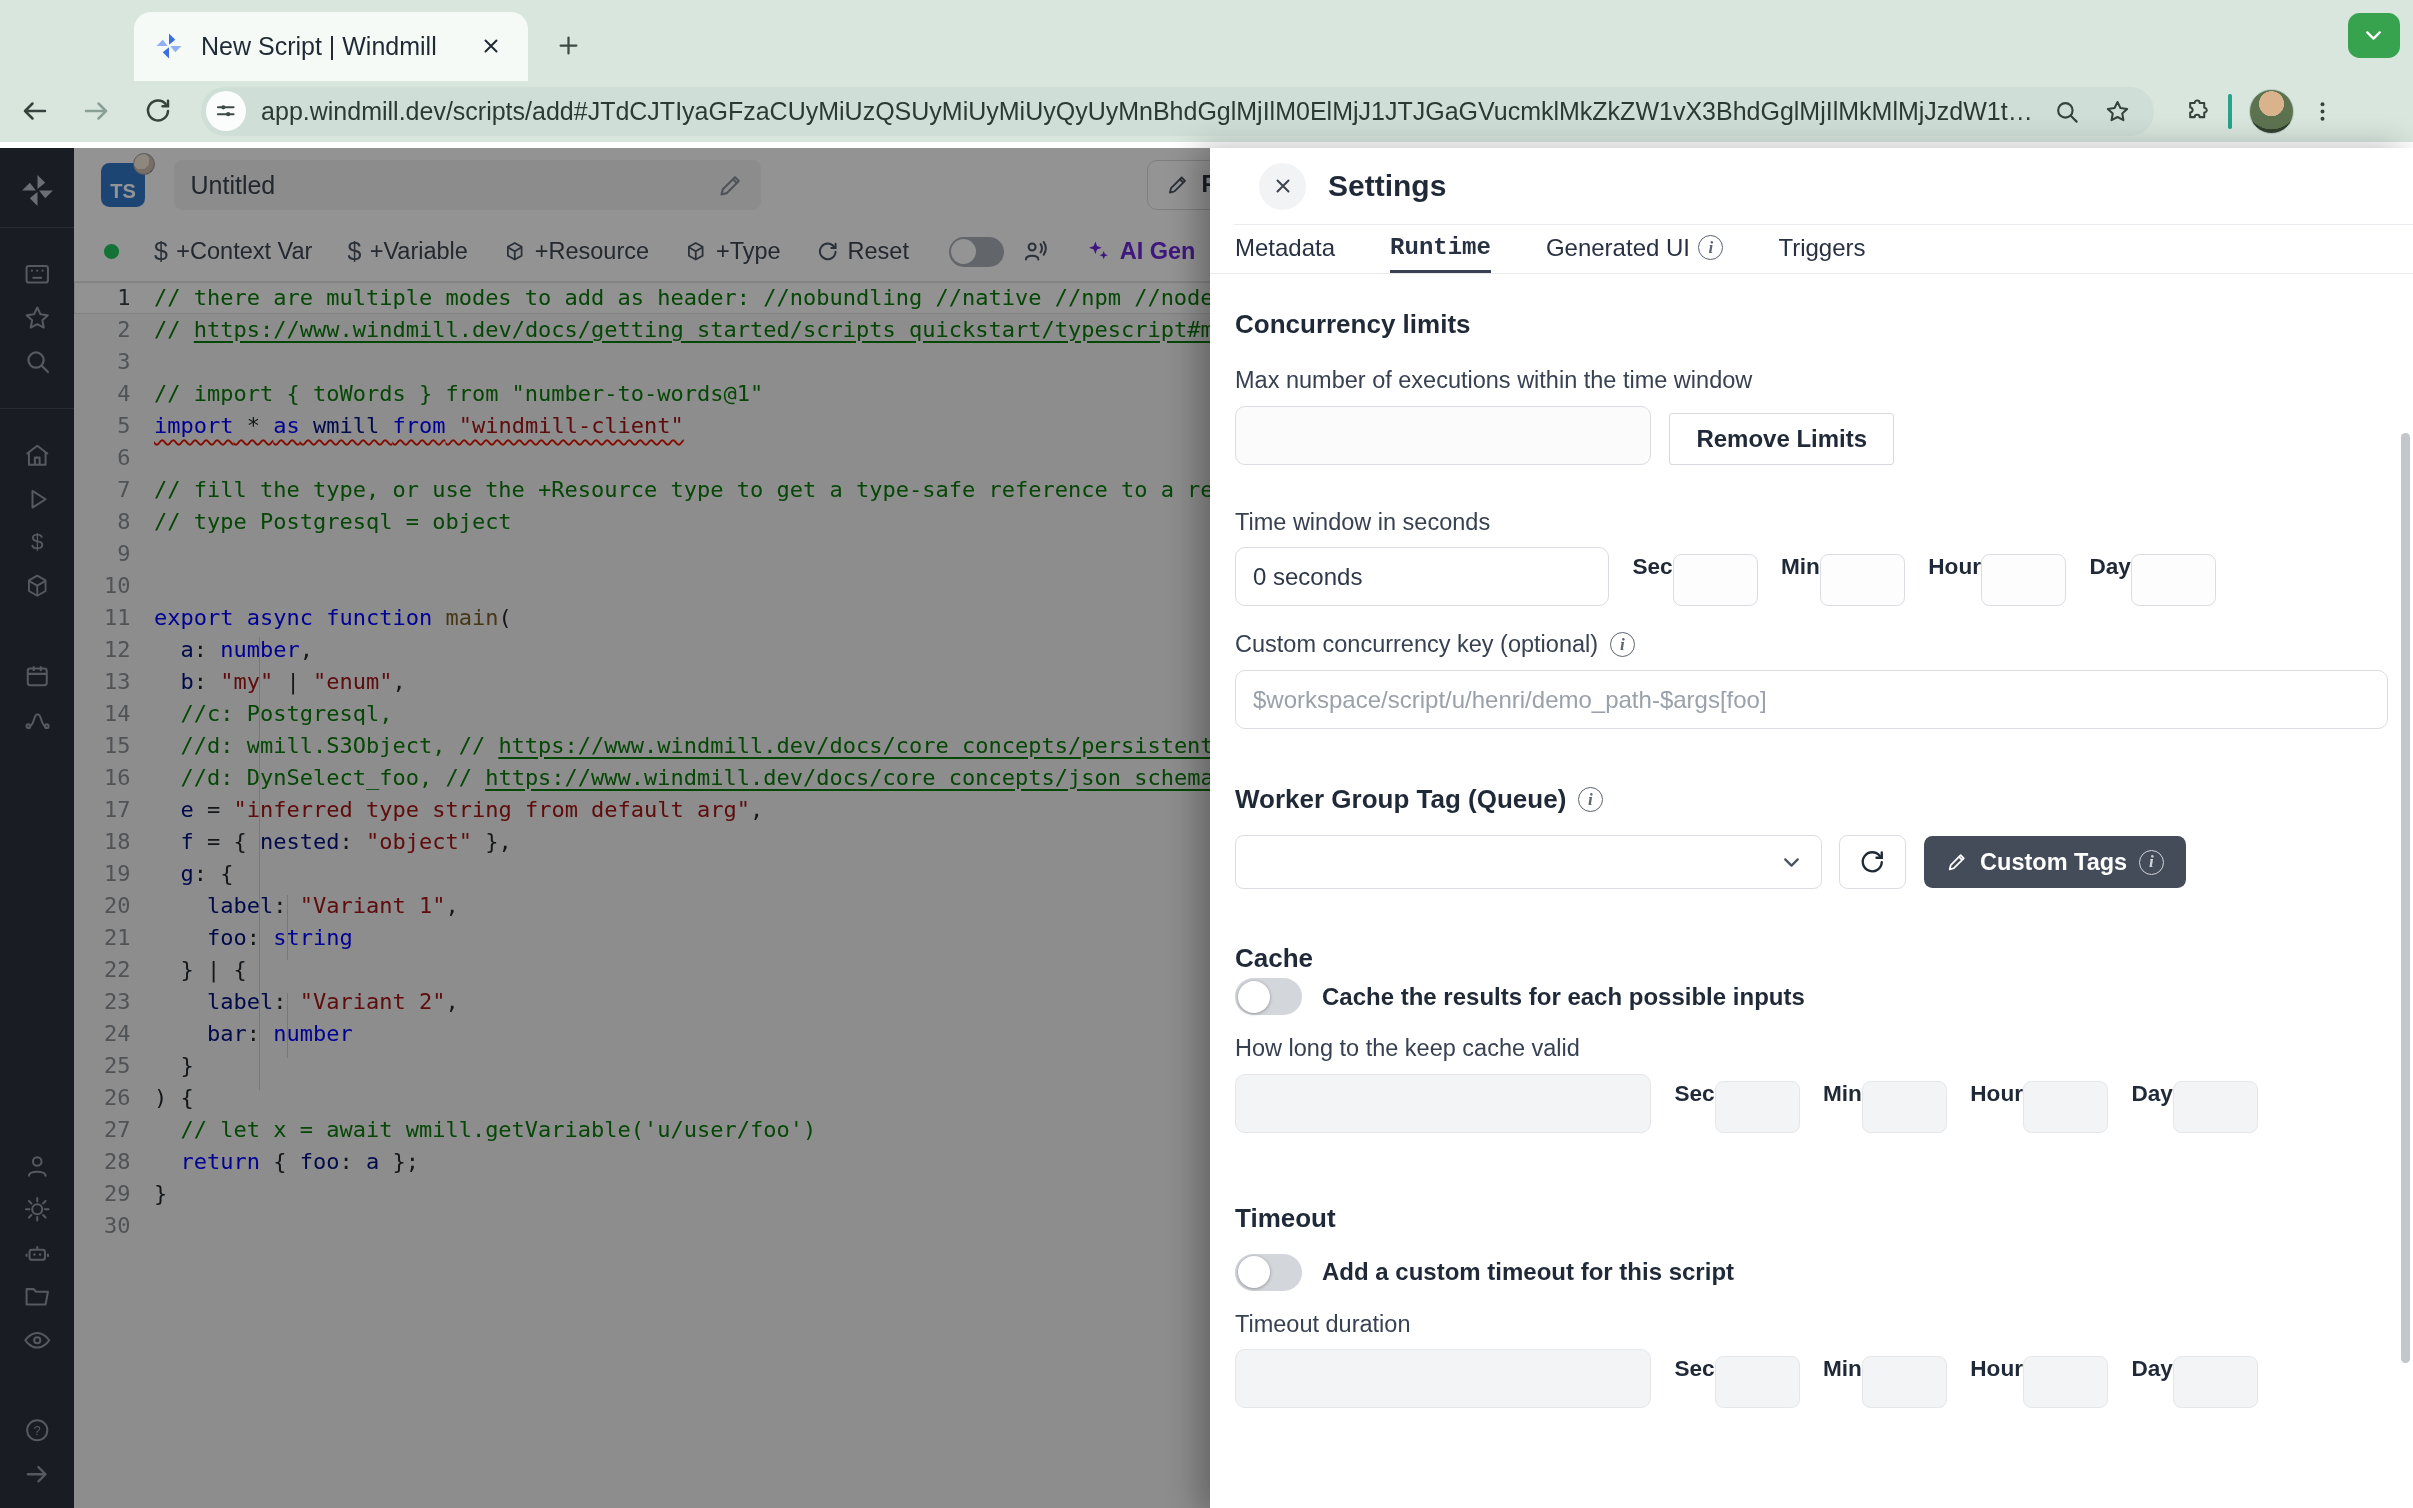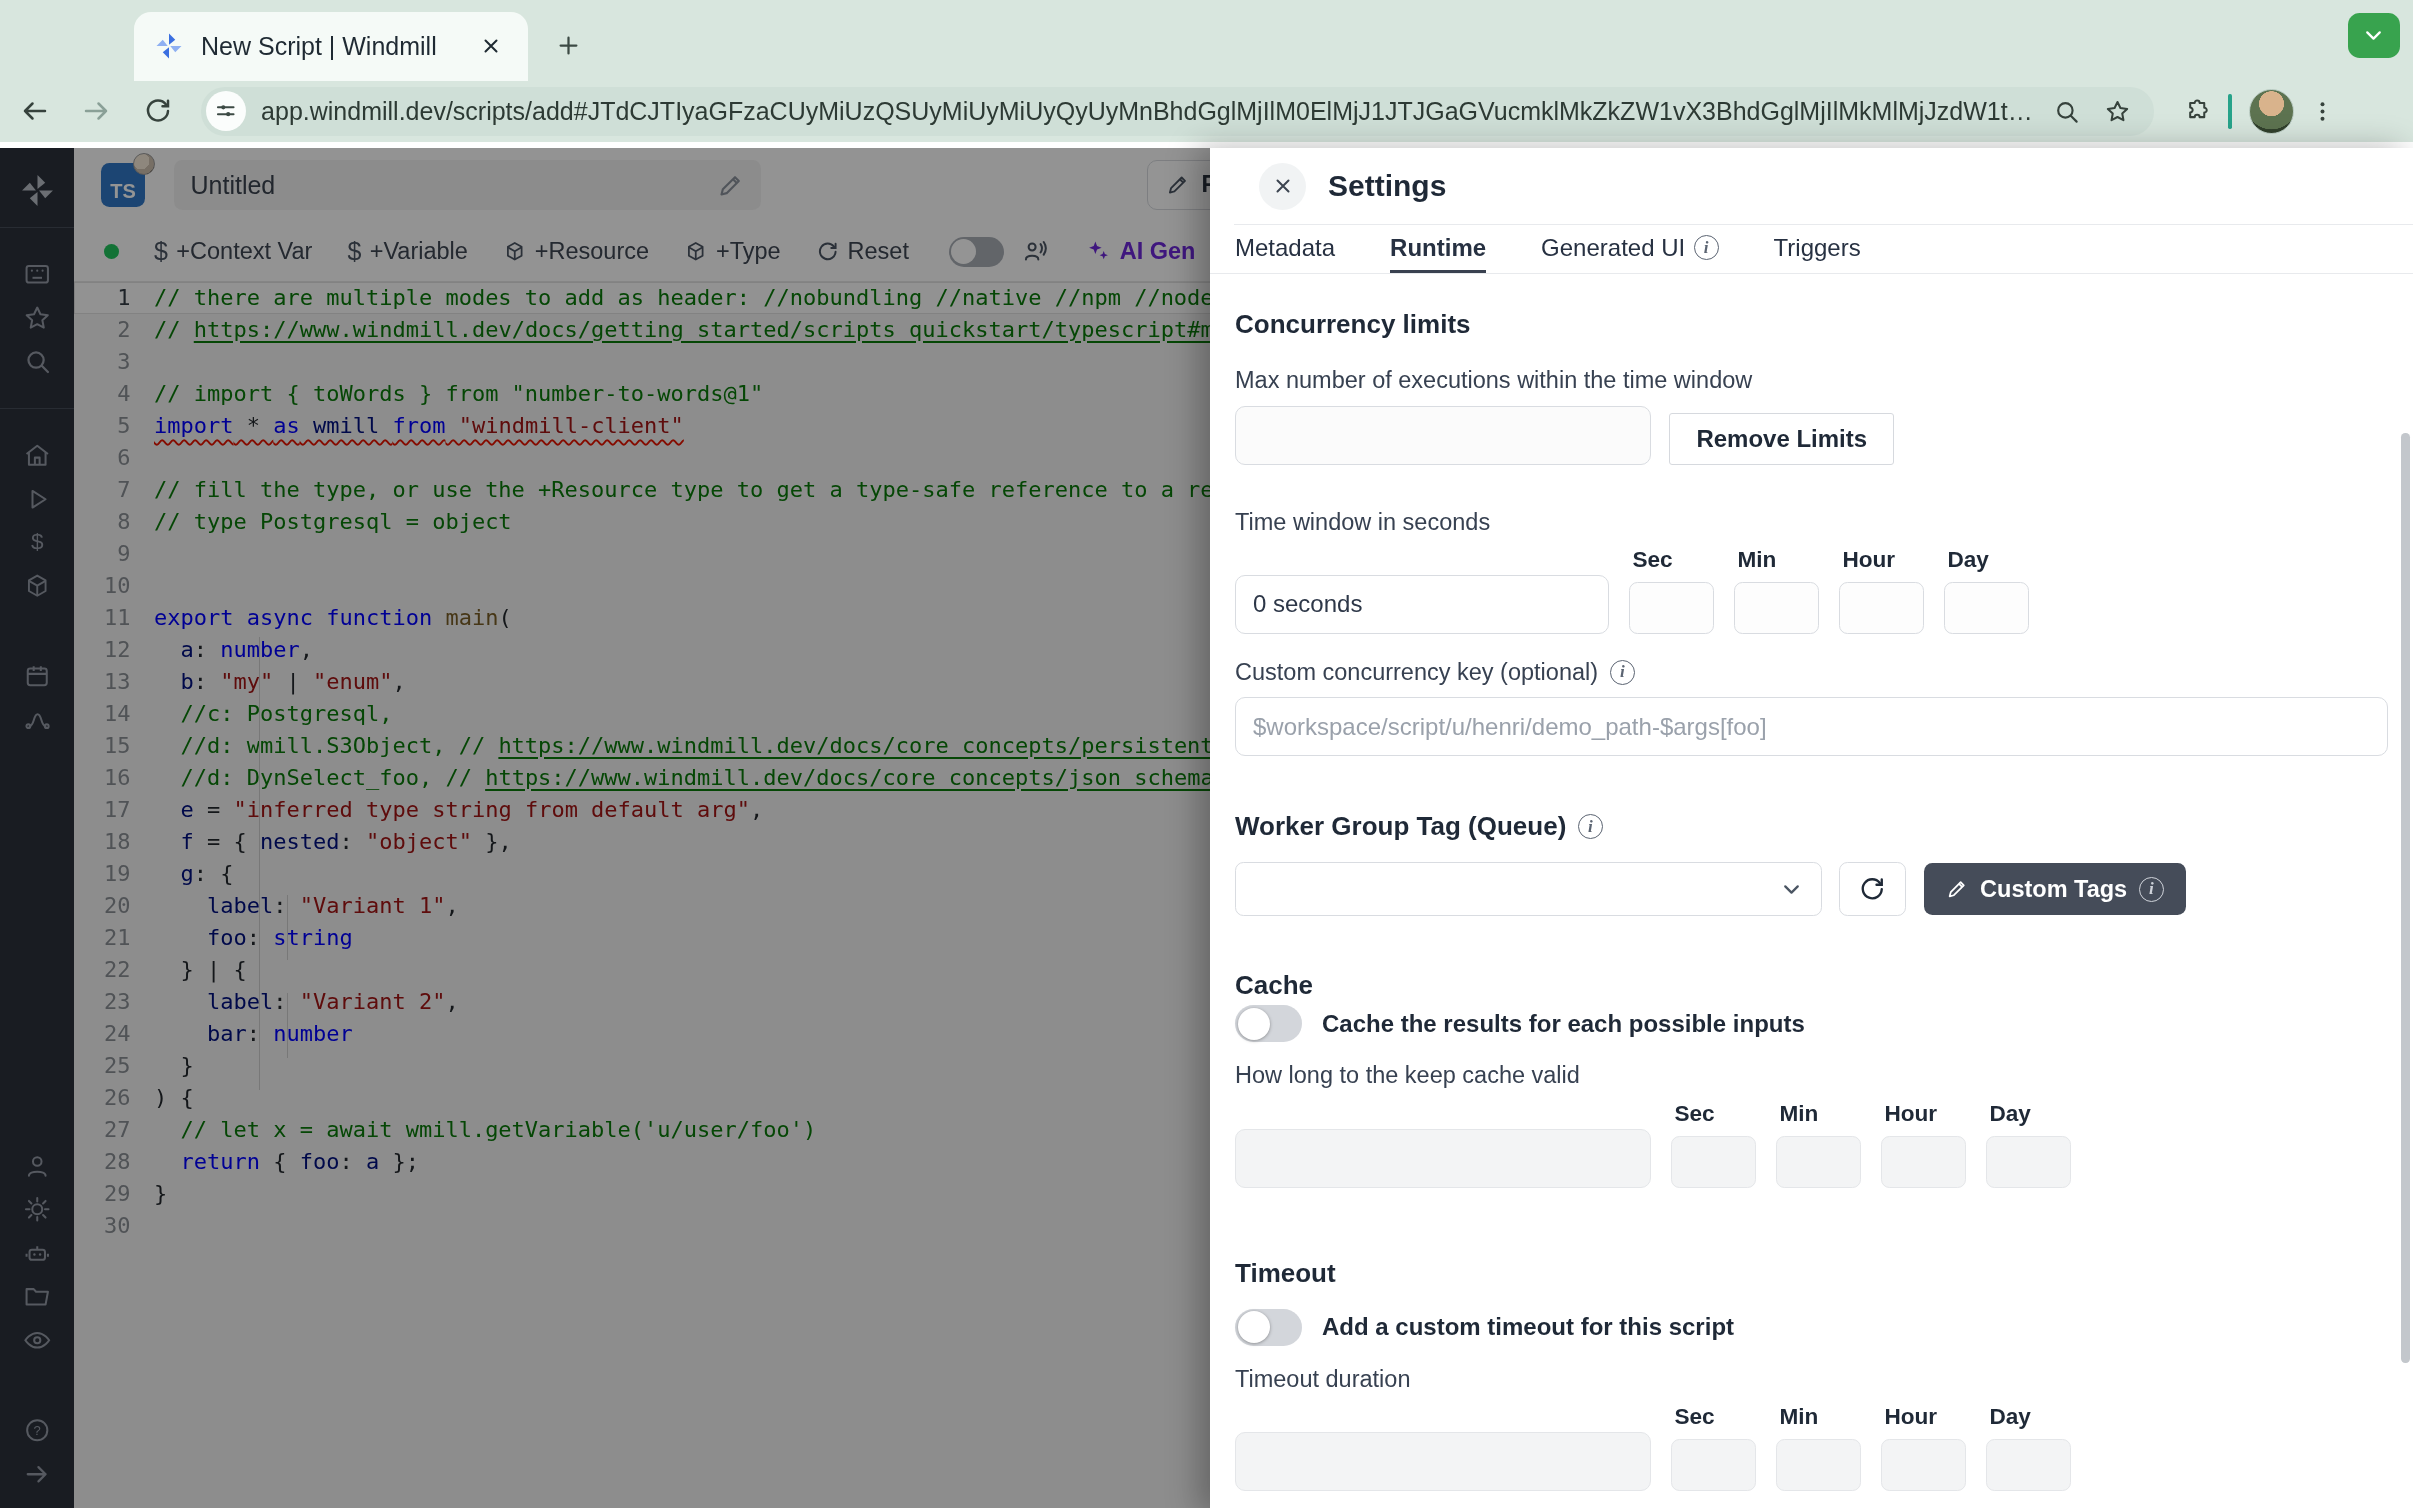--- a/index.html
+++ b/index.html
@@ -110,38 +110,38 @@
     box-shadow:-11.7px 0 30px rgba(0,0,0,0.28); overflow:hidden; }
   .dw-head { height:77px; display:flex; align-items:center; padding:0 25px; border-bottom:0.8px solid #e8eaed;margin-left:24px; }
   .dw-close { width:47px; height:47px; border-radius:50%; background:#f1f3f4; display:flex; align-items:center;
     justify-content:center; color:#3c4450; }
   .dw-close svg { width:22px; height:22px; }
   .dw-title { margin-left:22px; font-size:30px; font-weight:700; color:#1f2937; }
 
   .dw-tabs { height:49px; display:flex; align-items:stretch; padding:0 25px; gap:55px; border-bottom:0.8px solid #e8eaed; }
   .dw-tab { display:flex; align-items:center; gap:8.4px; font-size:24px; color:#273142; font-weight:500;
     border-bottom:3.4px solid transparent; }
-  .dw-tab.active { font-weight:700; border-bottom-color:#394150; }
+  .dw-tab.active { font-weight:700; border-bottom-color:#394150;font-family:Liberation Mono, monospace; }
   .info-i { width:25px; height:25px; border-radius:50%; border:1.7px solid #5b6472; color:#5b6472; font-size:17px;
     display:inline-flex; align-items:center; justify-content:center; font-weight:700; font-family:"Liberation Serif", serif; font-style:italic; }
 
   .dw-body { padding:0 25px; position:relative; }
   .h-sec { font-size:26px; font-weight:700; color:#1f2937; }
   .lbl { font-size:23.5px; color:#374151; }
   .inp { border:1.7px solid #d9dce1; border-radius:10px; background:#fbfbfb; height:59px; }
   .inp.disabled { background:#f3f4f5; border-color:#e4e6e9; }
   .inp.white { background:#ffffff; }
   .inp-text { display:flex; align-items:center; padding:0 17px; font-size:24px; color:#2d3748; }
   .placeholder { color:#9aa1ab; }
 
   .row { display:flex; align-items:flex-end; }
   .btn-outline { height:52px; border:1.7px solid #d6d9de; border-radius:3px; background:#fff; display:flex;
     align-items:center; padding:0 26px; font-size:24px; font-weight:700; color:#1f2937; margin-left:18.4px; }
 
-  .unit-col { display:flex; flex-direction:column; margin-left:20px; }
+  .unit-col { display:flex; flex-direction:row; margin-left:20px; }
   .unit-label { font-size:22.6px; font-weight:700; color:#1f2937; margin-bottom:8.4px; padding-left:3.4px; }
   .unit-inp { width:85px; height:52px; border:1.7px solid #d9dce1; border-radius:8.4px; background:#fdfdfd; }
   .units-disabled .unit-inp { background:#f3f4f5; border-color:#e4e6e9; }
 
   .select { width:587px; height:54px; border:1.7px solid #d9dce1; border-radius:8.4px; background:#fff;
     display:flex; align-items:center; justify-content:flex-end; padding:0 17px; color:#4b5563; }
   .select svg { width:25px; height:25px; }
   .icon-btn { width:67px; height:54px; border:1.7px solid #d9dce1; border-radius:8.4px; background:#fff; margin-left:17px;
     display:flex; align-items:center; justify-content:center; color:#1f2937; }
   .icon-btn svg { width:28.5px; height:28.5px; }

